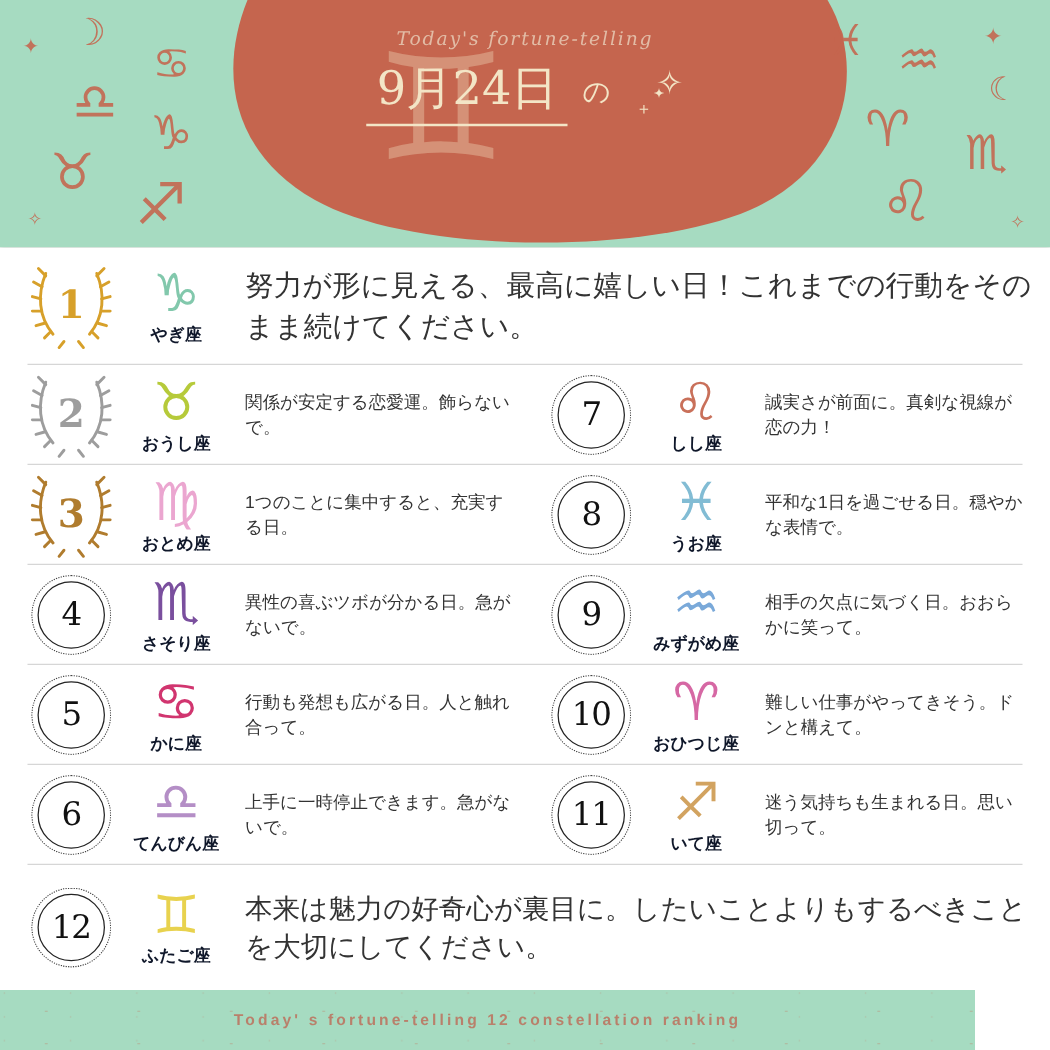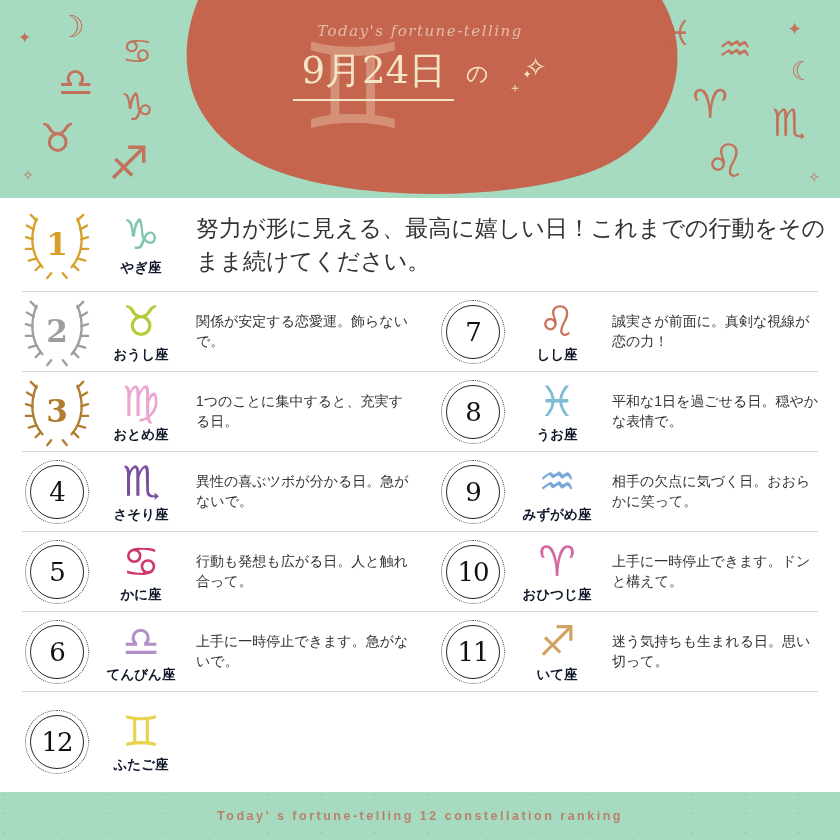--- a/index.html
+++ b/index.html
@@ -99,21 +99,21 @@
   .glyph{font-size:42px;line-height:1;font-weight:bold;font-family:"DejaVu Sans",sans-serif;}
   .signname{font-size:13.5px;color:#0f172a;margin-top:3px;font-weight:600;}
   .desc{
     flex:1;margin:0 6px 0 8px;color:#333;font-size:14px;line-height:1.42;font-weight:500;
   }
   .row-1 .desc{font-size:23px;}
   .row-12 .desc{font-size:22px;}
 
   
   footer{
-    position:absolute;left:0;bottom:0;width:840px;height:48px;background:#a6dbc1;
+    position:absolute;left:0;bottom:0;width:780px;height:48px;background:#a6dbc1;
     display:flex;align-items:center;justify-content:center;
     background-image:
       radial-gradient(rgba(197,101,78,.35) 1px, transparent 1.4px),
       radial-gradient(rgba(197,101,78,.22) 1px, transparent 1.4px);
     background-size:74px 26px, 53px 19px;
     background-position:0 4px, 30px 12px;
   }
   .footer-text{
     font-size:12.5px;font-weight:bold;letter-spacing:2.5px;color:#b9806b;
   }
@@ -351,21 +351,21 @@
             <div class="entry">
               <div class="medal">
                 <div class="orn">
                   <span class="orn-num">10</span>
                 </div>
               </div>
               <div class="signblock">
                 <div class="glyph" style="color:#d668a4">♈</div>
                 <div class="signname">おひつじ座</div>
               </div>
-              <p class="desc">上手に一時停止できます。ドンと構えて。</p>
+              <p class="desc">難しい仕事がやってきそう。ドンと構えて。</p>
             </div>
           </div>
           <div class="band">
             <div class="entry">
               <div class="medal">
                 <div class="orn">
                   <span class="orn-num">11</span>
                 </div>
               </div>
               <div class="signblock">
@@ -381,20 +381,21 @@
         <div class="entry">
           <div class="medal">
             <div class="orn">
               <span class="orn-num">12</span>
             </div>
           </div>
           <div class="signblock">
             <div class="glyph" style="color:#e8d24e">♊</div>
             <div class="signname">ふたご座</div>
           </div>
+          <p class="desc">本来は魅力の好奇心が裏目に。したいことよりもするべきことを大切にしてください。</p>
         </div>
       </div>
   </main>
 
   <footer>
     <span class="footer-text">Today' s fortune-telling 12 constellation ranking</span>
   </footer>
 
 </div>
 

